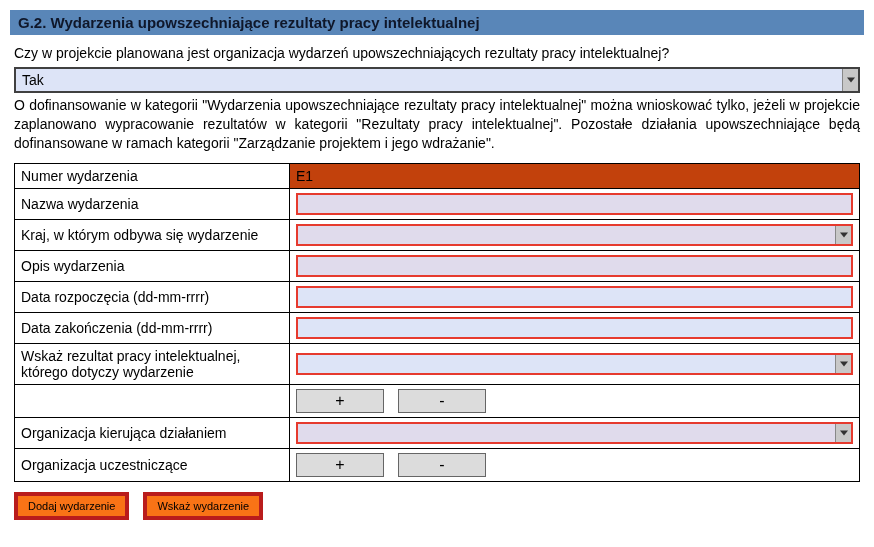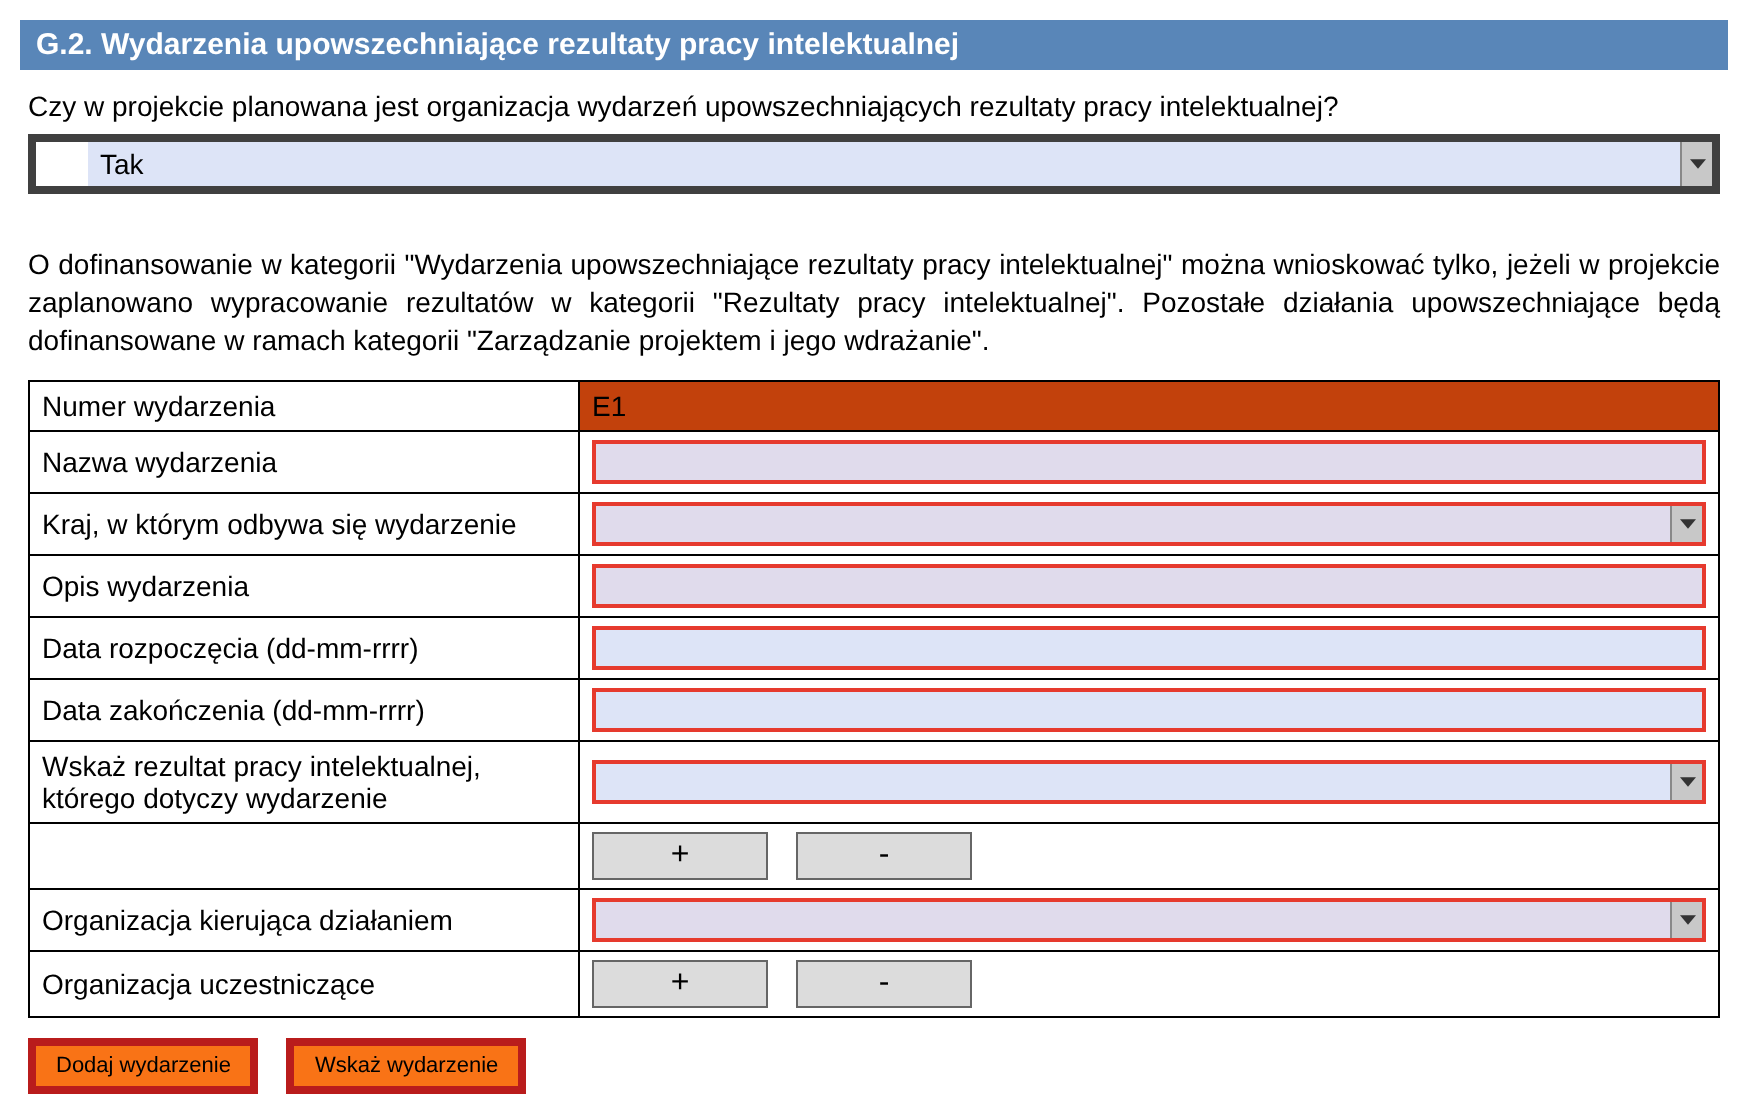--- a/index.html
+++ b/index.html
@@ -6,34 +6,33 @@
   body {
     margin: 0;
     padding: 10px;
     font-family: Arial, sans-serif;
     font-size: 14px;
     color: #000;
     background: #fff;
   }
   .section-header {
     background: #5986b8;
-    color: #ffffff;
+    color: #0f172a;
     font-weight: bold;
     padding: 4px 8px;
     font-size: 15px;
   }
   .question {
     padding: 10px 4px 6px 4px;
     font-size: 14px;
   }
   .select-wrap {
-    border: 4px solid #404040;
-    display: flex;
-    margin: 0 4px 24px 4px;
-    padding-left: 26px;
+    border: 2px solid #404040;
+    display: flex;
+    margin: 0 4px 1px 4px;
   }
   .select-wrap.blue .select-input { background: #dde4f7; }
   .select-input {
     flex: 1;
     padding: 3px 6px;
     font-size: 14px;
     border: none;
     min-height: 20px;
   }
   .select-caret {

